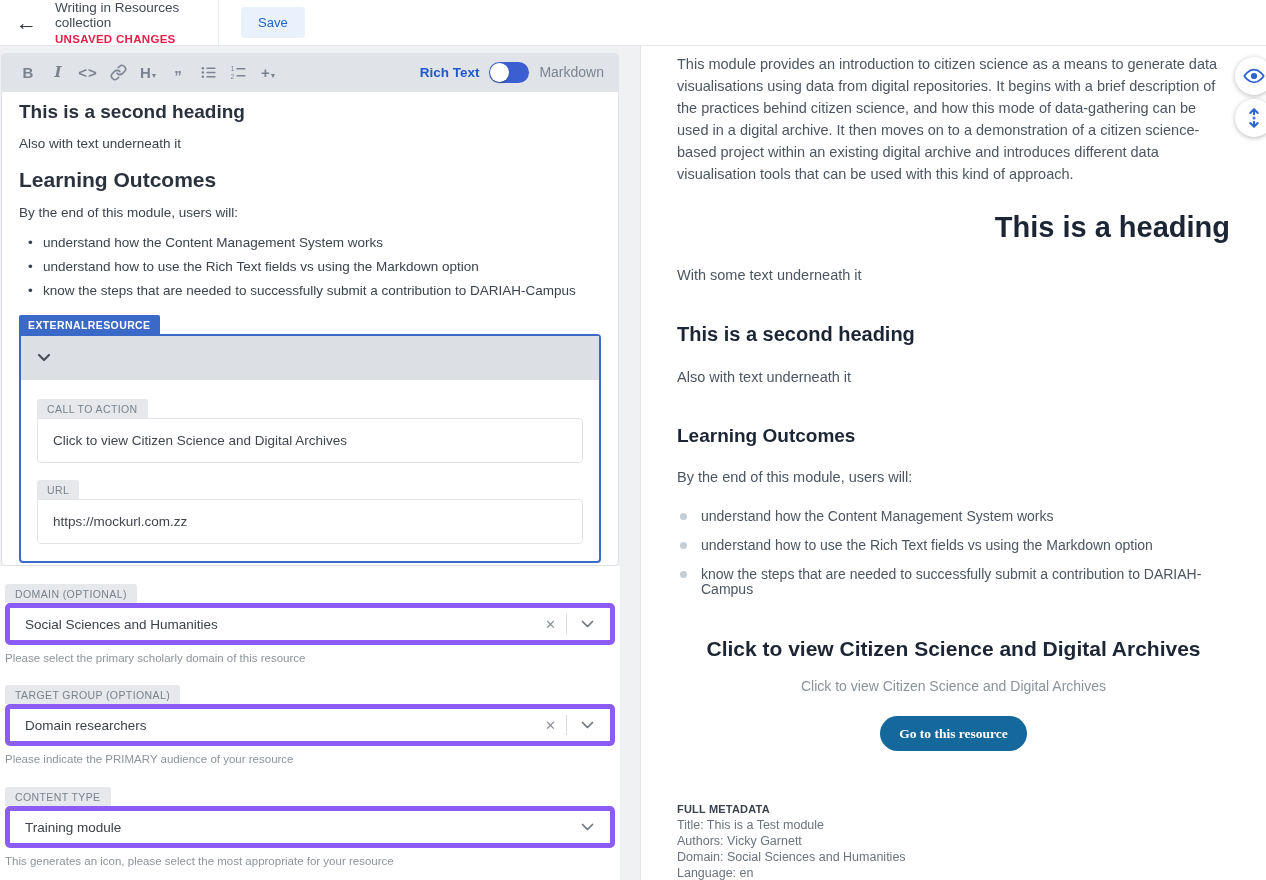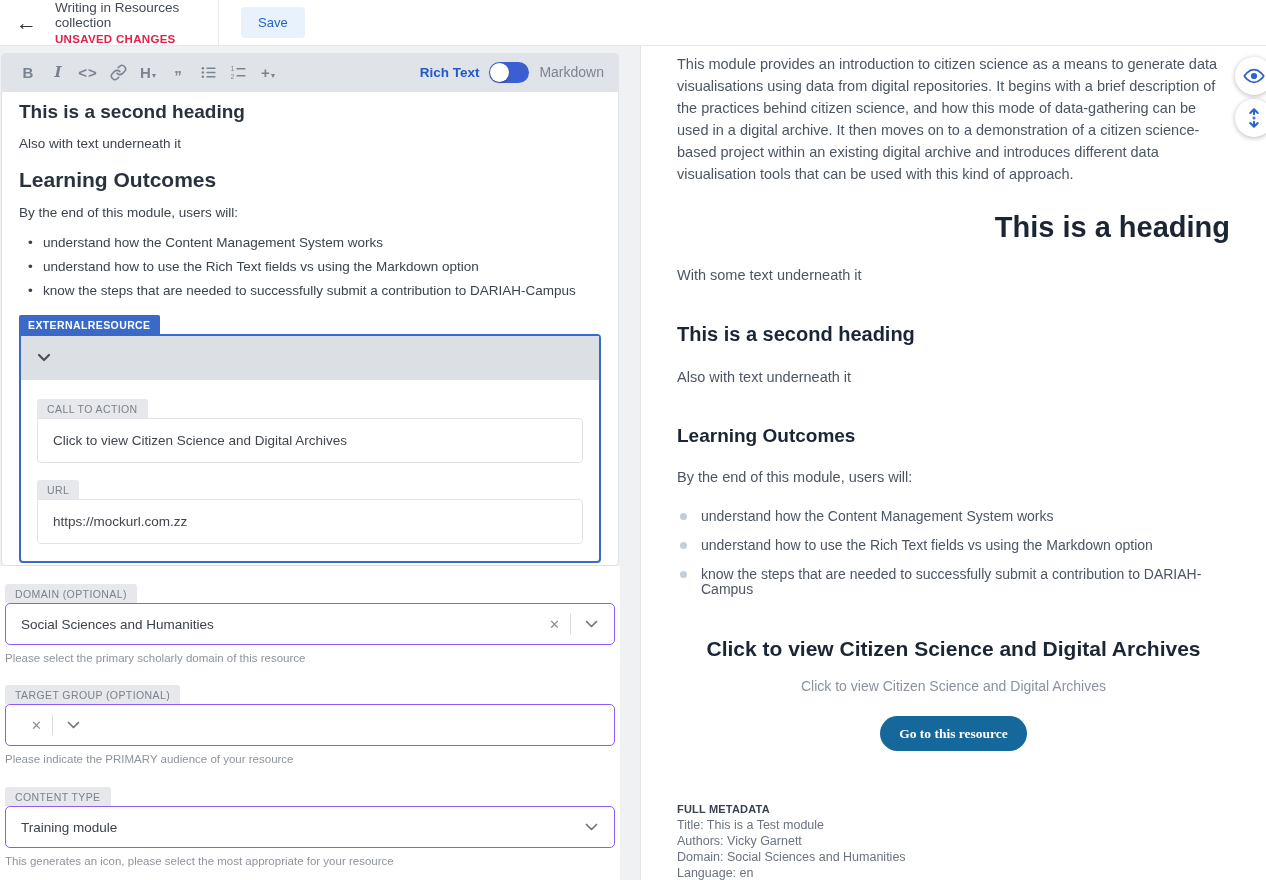--- a/index.html
+++ b/index.html
@@ -56,21 +56,21 @@
   .xr-box { border:2px solid #3a69c7; border-radius:0 4px 4px 4px; background:#fff; }
   .xr-head { height:44px; background:#dcdfe4; display:flex; align-items:center; padding:0 16px; cursor:pointer; }
   .xr-body { padding:19px 16px 17px; }
   .fld + .fld { margin-top:17px; }
   .fld-label, .w-label { display:inline-block; background:#e7e8eb; color:#7a828c; font-size:10.5px; font-weight:400; letter-spacing:.4px; padding:4px 10px 3px; border-radius:3px 3px 0 0; }
   .fld-input { width:100%; height:45px; border:1px solid #e1e3e6; border-radius:0 4px 4px 4px; padding:0 15px; font-size:13.5px; color:#40454e; font-family:inherit; background:#fff; display:block; }
 
   
   .fields { flex:1; background:#fff; padding:18px 1px 0; }
   .widget { margin:0 4px 13px; }
-  .select { height:42px; border:1px solid #8b5cf6; border-radius:5px; background:#fff; display:flex; align-items:center; padding:0 12px 0 15px; cursor:pointer; }
+  .select { height:42px; border:5px solid #8b5cf6; border-radius:5px; background:#fff; display:flex; align-items:center; padding:0 12px 0 15px; cursor:pointer; }
   .sel-value { font-size:13.5px; color:#3c424a; flex:1; }
   .sel-clear { color:#8b929b; font-size:13px; padding:0 10px; cursor:pointer; }
   .sel-div { width:1px; height:20px; background:#d9dbde; margin-right:10px; }
   .sel-chev { padding:0 4px; display:flex; }
   .w-help { margin-top:7px; font-size:11.5px; color:#8d949c; }
 
   
   .pv-intro { padding-top:7px; font-size:14.5px; line-height:22px; color:#4c5662; }
   .pv-h1 { margin-top:26px; font-size:29px; font-weight:800; color:#1b2534;text-align:right; }
   .pv-p { margin-top:23px; font-size:14.5px; color:#4c5662; }
@@ -213,20 +213,21 @@
                 <polyline points="1.5,1.5 6.5,6.5 11.5,1.5"></polyline>
               </svg>
             </span>
         </div>
         <div class="w-help">Please select the primary scholarly domain of this resource</div>
       </div>
 
       <div class="widget" style="margin-top:21px">
         <span class="w-label">TARGET GROUP (OPTIONAL)</span>
         <div class="select">
+          <span class="sel-value">Domain researchers</span>
           <span class="sel-clear">✕</span>
           <span class="sel-div"></span>
           <span class="sel-chev">
               <svg width="13" height="8" viewBox="0 0 13 8" fill="none" stroke="#6f767f" stroke-width="1.7" stroke-linecap="round" stroke-linejoin="round">
                 <polyline points="1.5,1.5 6.5,6.5 11.5,1.5"></polyline>
               </svg>
             </span>
         </div>
         <div class="w-help">Please indicate the PRIMARY audience of your resource</div>
       </div>

